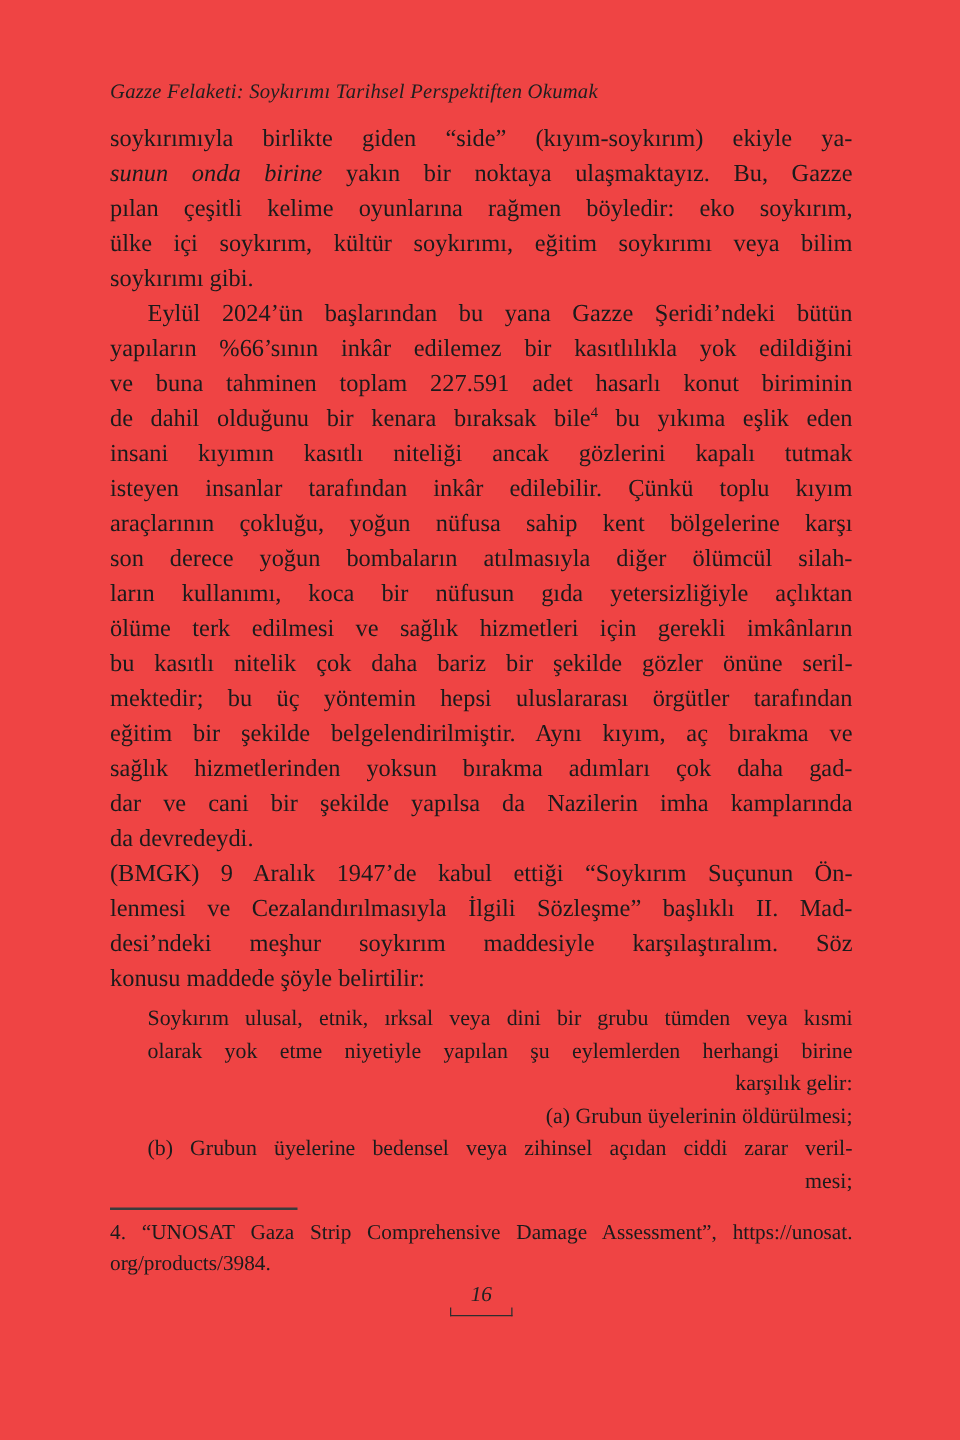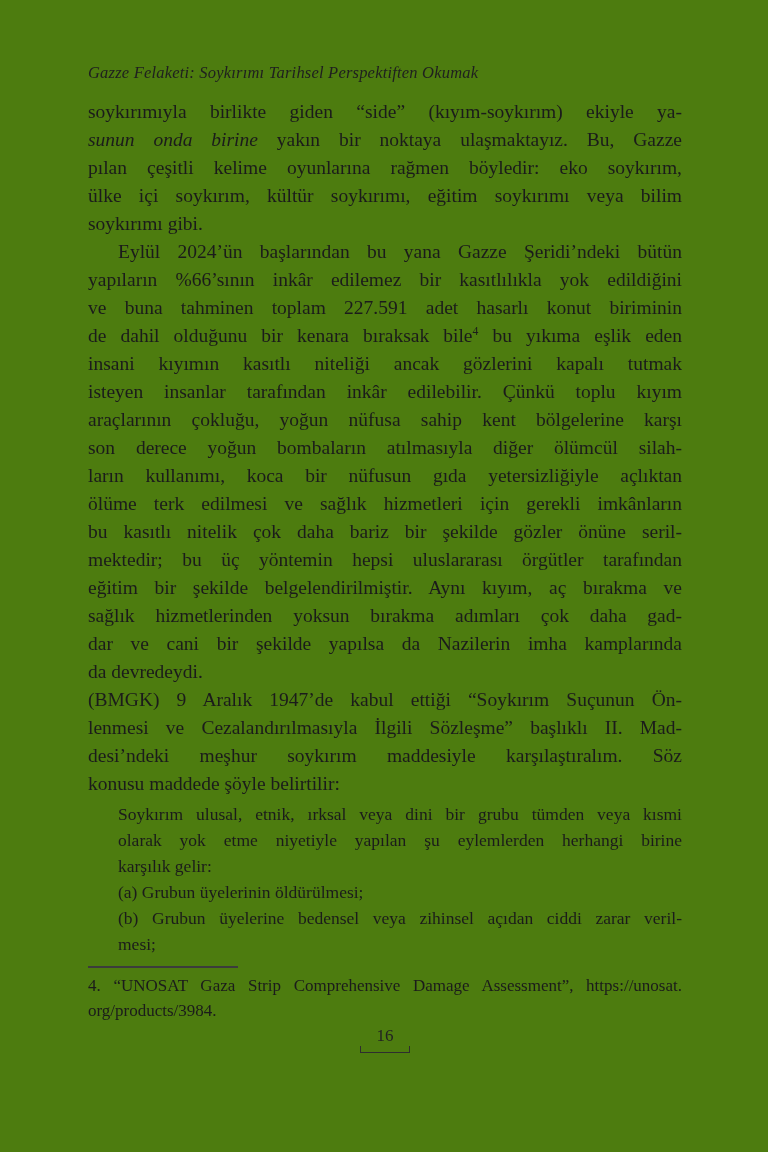--- a/index.html
+++ b/index.html
@@ -4,21 +4,21 @@
 <style>
   html, body {
     margin: 0;
     padding: 0;
     background: #ffffff;
   }
   .page {
     position: relative;
     width: 768px;
     height: 1152px;
-    background: #4d7c0f;
+    background: #ef4444;
     overflow: hidden;
     font-family: "Liberation Serif", "DejaVu Serif", serif;
     color: #1b1b1b;
   }
   .column {
     position: absolute;
     left: 88px;
     top: 62px;
     width: 594px;
   }
@@ -37,20 +37,21 @@
   .line { text-align: left; }
   .line.just {
     text-align: justify;
     text-align-last: justify;
   }
   .line.ind { text-indent: 30px; }
   .quote-block { margin: 3px 0 0 30px; }
   .quote-block .line {
     font-size: 17.5px;
     line-height: 26px;
+    text-align: right;
   }
   sup {
     font-size: 0.6em;
     vertical-align: super;
     line-height: 0;
   }
   em { font-style: italic; }
   .footnote-sep {
     width: 150px;
     border-top: 2px solid #3c3c3c;
@@ -64,20 +65,21 @@
   .page-footer {
     margin-top: 3px;
     display: flex;
     flex-direction: column;
     align-items: center;
   }
   .page-number {
     font-size: 17px;
     line-height: 20px;
     color: #222222;
+    font-style: italic;
   }
   .page-number-ornament {
     width: 48px;
     height: 6px;
     border-left: 1.5px solid #2e2e2e;
     border-right: 1.5px solid #2e2e2e;
     border-bottom: 1.5px solid #2e2e2e;
     margin-top: 0px;
   }
 </style>

